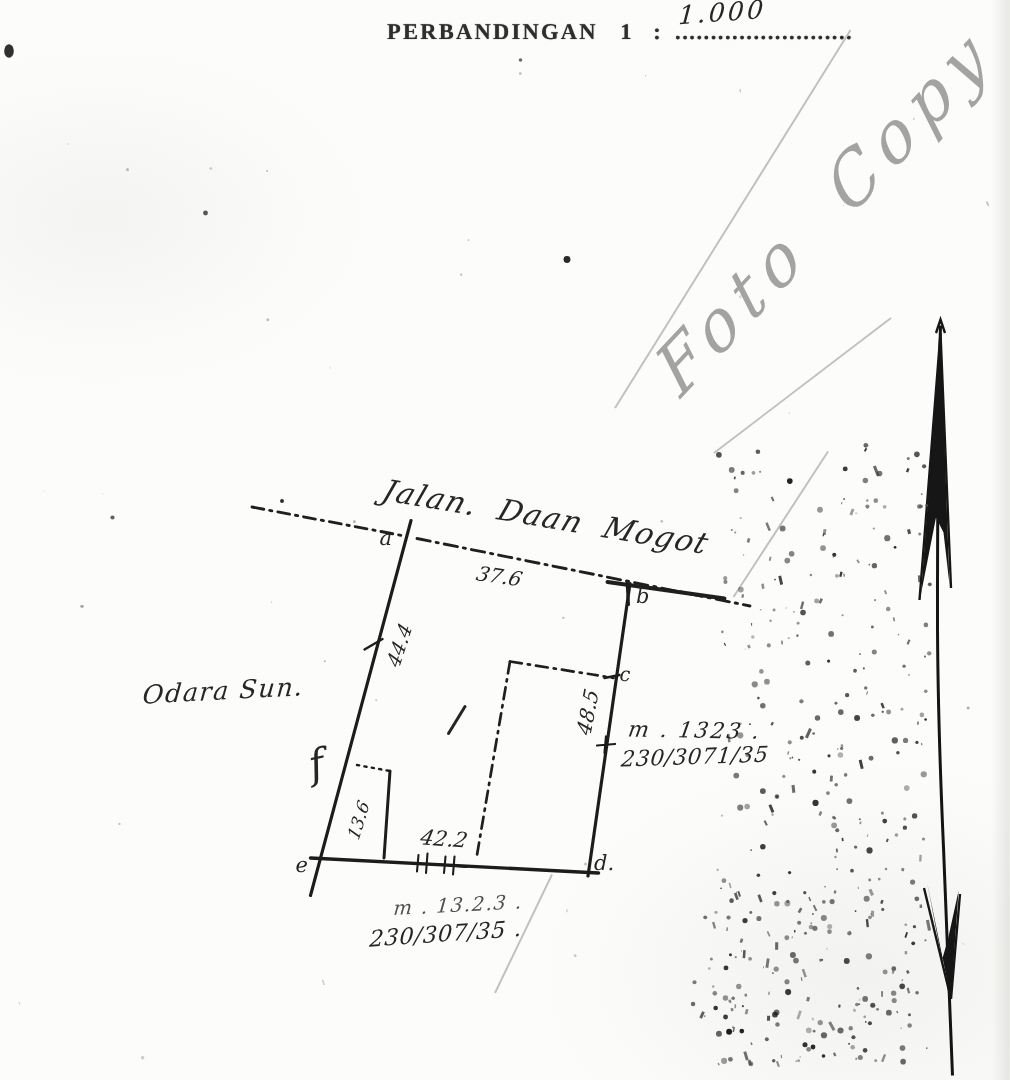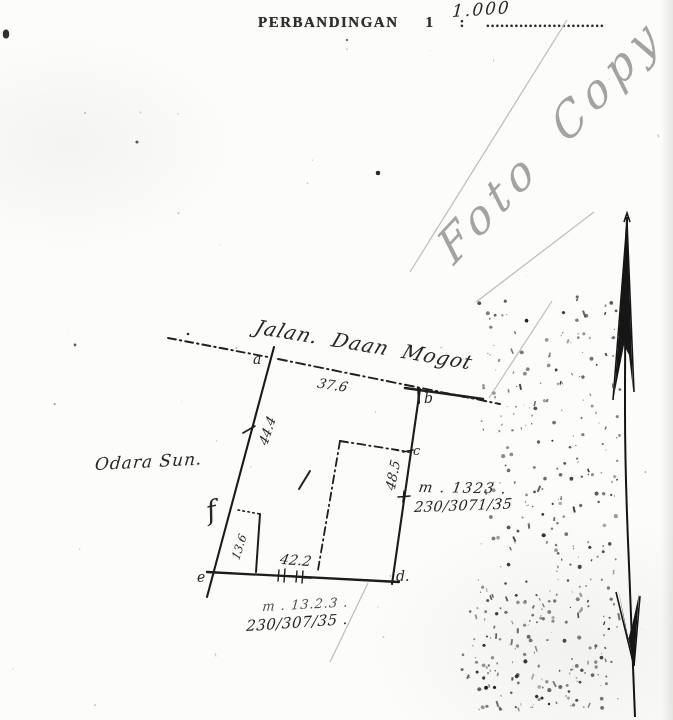--- a/index.html
+++ b/index.html
@@ -17,21 +17,21 @@
   .hw-faint{font-style:italic;color:#4f4f4f;}
   .pencil{font-style:italic;color:#8d8d8d;}
   .header-row{display:flex;align-items:flex-end;}
   svg{position:absolute;left:0;top:0;}
 </style>
 </head>
 <body>
 
 <div class="page">
 
-  <div class="abs header-row" style="left:258px;top:14px;gap:12px;">
+  <div class="abs header-row" style="left:258px;top:14px;">
     <span class="printed">PERBANDINGAN</span>
     <span class="printed" style="margin-left:15px;">1</span>
     <span class="printed" style="margin-left:13px;">:</span>
     <span class="printed" style="margin-left:8px;letter-spacing:1px;">.........................</span>
   </div>
   <div class="abs hw" style="left:453px;top:1px;font-size:17px;transform:rotate(-4deg) skewX(-8deg);letter-spacing:2px;">1.000</div>
 
   <div class="abs pencil" style="left:428px;top:232px;font-size:45px;letter-spacing:7px;word-spacing:16px;opacity:.8;transform:rotate(-47deg) skewX(-10deg);">Foto Copy</div>
 
   <svg width="673" height="720" viewBox="0 0 673 720">

